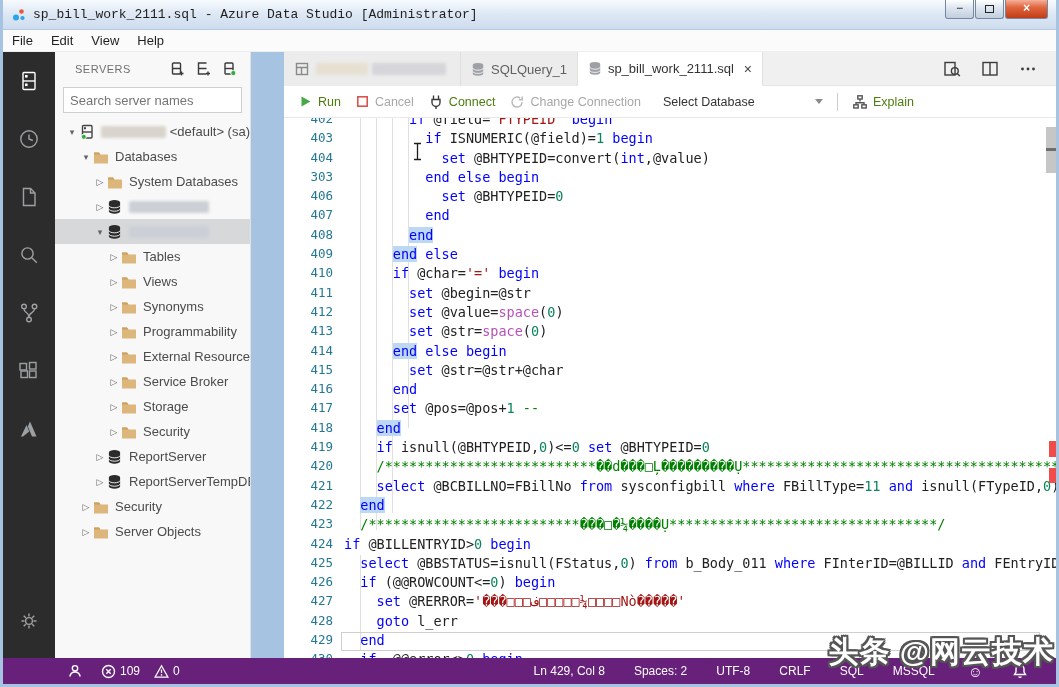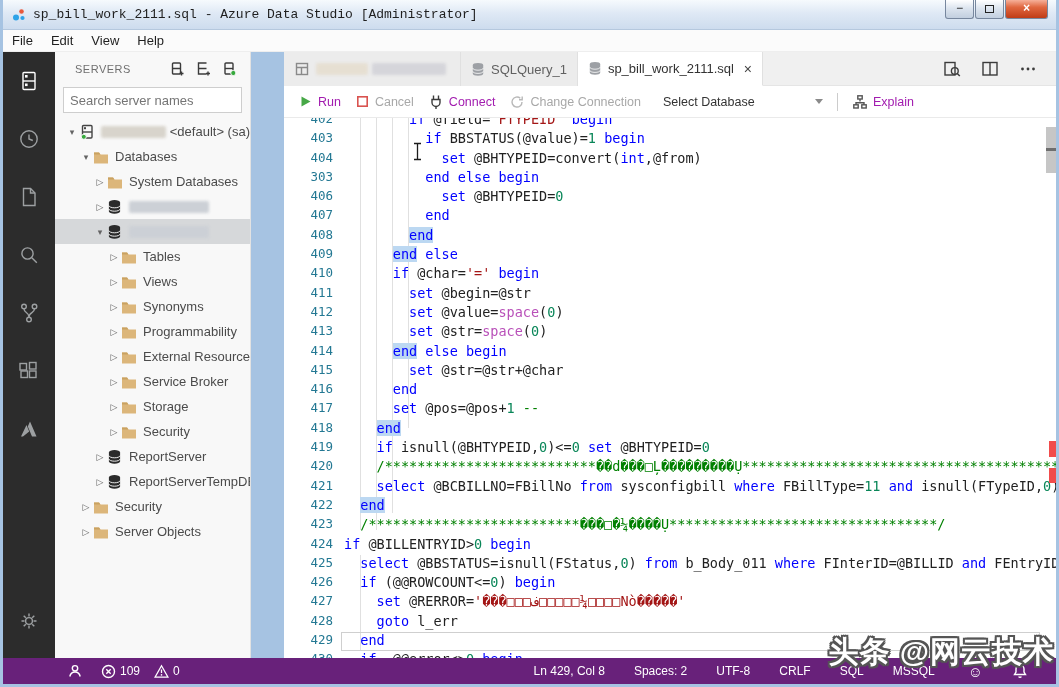--- a/index.html
+++ b/index.html
@@ -38,21 +38,21 @@
   .pill{display:inline-block;height:12px;border-radius:2px;filter:blur(1.6px);margin-right:4px;vertical-align:middle;}
   
   #editor-col{position:absolute;left:284px;top:52px;right:3px;bottom:29px;background:#fff;}
   #tabbar{position:absolute;left:0;top:0;right:0;height:34px;background:#f0f0f0;display:flex;border-bottom:1px solid #e5e5e5;}
   .tab{height:34px;display:flex;align-items:center;padding:0 10px;font-size:13px;color:#616161;border-right:1px solid #e0e0e0;background:#ececec;white-space:nowrap;}
   .tab.active{background:#ffffff;color:#333;border-bottom:1px solid #fff;}
   .tab .ic{margin-right:6px;color:#8a8a8a;}
   .tab .close{margin-left:10px;color:#444;font-size:14px;}
   #editor-actions{margin-left:auto;display:flex;align-items:center;gap:18px;padding-right:18px;color:#3b3b3b;}
   #toolbar{position:absolute;left:0;top:34px;right:0;height:32px;background:#fff;border-bottom:1px solid #eaeaea;display:flex;align-items:center;font-size:12.5px;}
-  .tb-item{display:flex;align-items:center;gap:5px;margin-left:14px;color:#a21caf;}
+  .tb-item{display:flex;align-items:center;gap:5px;margin-left:14px;color:#4d7c0f;}
   .tb-item.disabled{color:#a8a8a8;}
   .tb-sep{width:1px;height:18px;background:#ccc;margin-left:14px;}
   .tb-dd{display:flex;align-items:center;margin-left:22px;width:160px;color:#333;}
   .tb-dd .caret{margin-left:auto;width:0;height:0;border-left:4px solid transparent;border-right:4px solid transparent;border-top:5px solid #8a8a8a;}
   
   #editor-view{position:absolute;left:0;top:66px;right:0;bottom:0;overflow:hidden;background:#fff;}
   #lines-wrap{position:absolute;left:0;top:-7px;right:0;}
   .row{display:flex;height:19.3px;line-height:19.3px;position:relative;}
   .ln{width:49px;text-align:right;color:#237893;font:12.5px "DejaVu Sans Mono",monospace;flex:none;}
   .lc{margin-left:11px;font:13.5px "DejaVu Sans Mono",monospace;white-space:pre;color:#212121;}
@@ -533,25 +533,25 @@
       <div class="guide" style="left:108px;top:0;height:395px;"></div>
       <div class="guide" style="left:124px;top:0;height:310px;"></div>
       <div class="guide" style="left:76px;top:437px;height:96px;"></div>
       <div id="lines-wrap">
           <div class="row ">
      <span class="ln">402</span>
      <span class="lc"><span class="t-p">        </span><span class="t-k">if</span><span class="t-p"> @field=</span><span class="t-s">'FTYPEID'</span><span class="t-p"> </span><span class="t-k">begin</span></span>
    </div>
           <div class="row ">
      <span class="ln">403</span>
-     <span class="lc"><span class="t-p">          </span><span class="t-k">if</span><span class="t-p"> BBSTATUS(@value)=</span><span class="t-n">1</span><span class="t-p"> </span><span class="t-k">begin</span></span>
+     <span class="lc"><span class="t-p">          </span><span class="t-k">if</span><span class="t-p"> ISNUMERIC(@field)=</span><span class="t-n">1</span><span class="t-p"> </span><span class="t-k">begin</span></span>
    </div>
           <div class="row ">
      <span class="ln">404</span>
-     <span class="lc"><span class="t-p">            </span><span class="t-k">set</span><span class="t-p"> @BHTYPEID=convert(</span><span class="t-k">int</span><span class="t-p">,@from)</span></span>
+     <span class="lc"><span class="t-p">            </span><span class="t-k">set</span><span class="t-p"> @BHTYPEID=convert(</span><span class="t-k">int</span><span class="t-p">,@value)</span></span>
    </div>
           <div class="row ">
      <span class="ln">303</span>
      <span class="lc"><span class="t-p">          </span><span class="t-k">end</span><span class="t-p"> </span><span class="t-k">else</span><span class="t-p"> </span><span class="t-k">begin</span></span>
    </div>
           <div class="row ">
      <span class="ln">406</span>
      <span class="lc"><span class="t-p">            </span><span class="t-k">set</span><span class="t-p"> @BHTYPEID=</span><span class="t-n">0</span></span>
    </div>
           <div class="row ">

